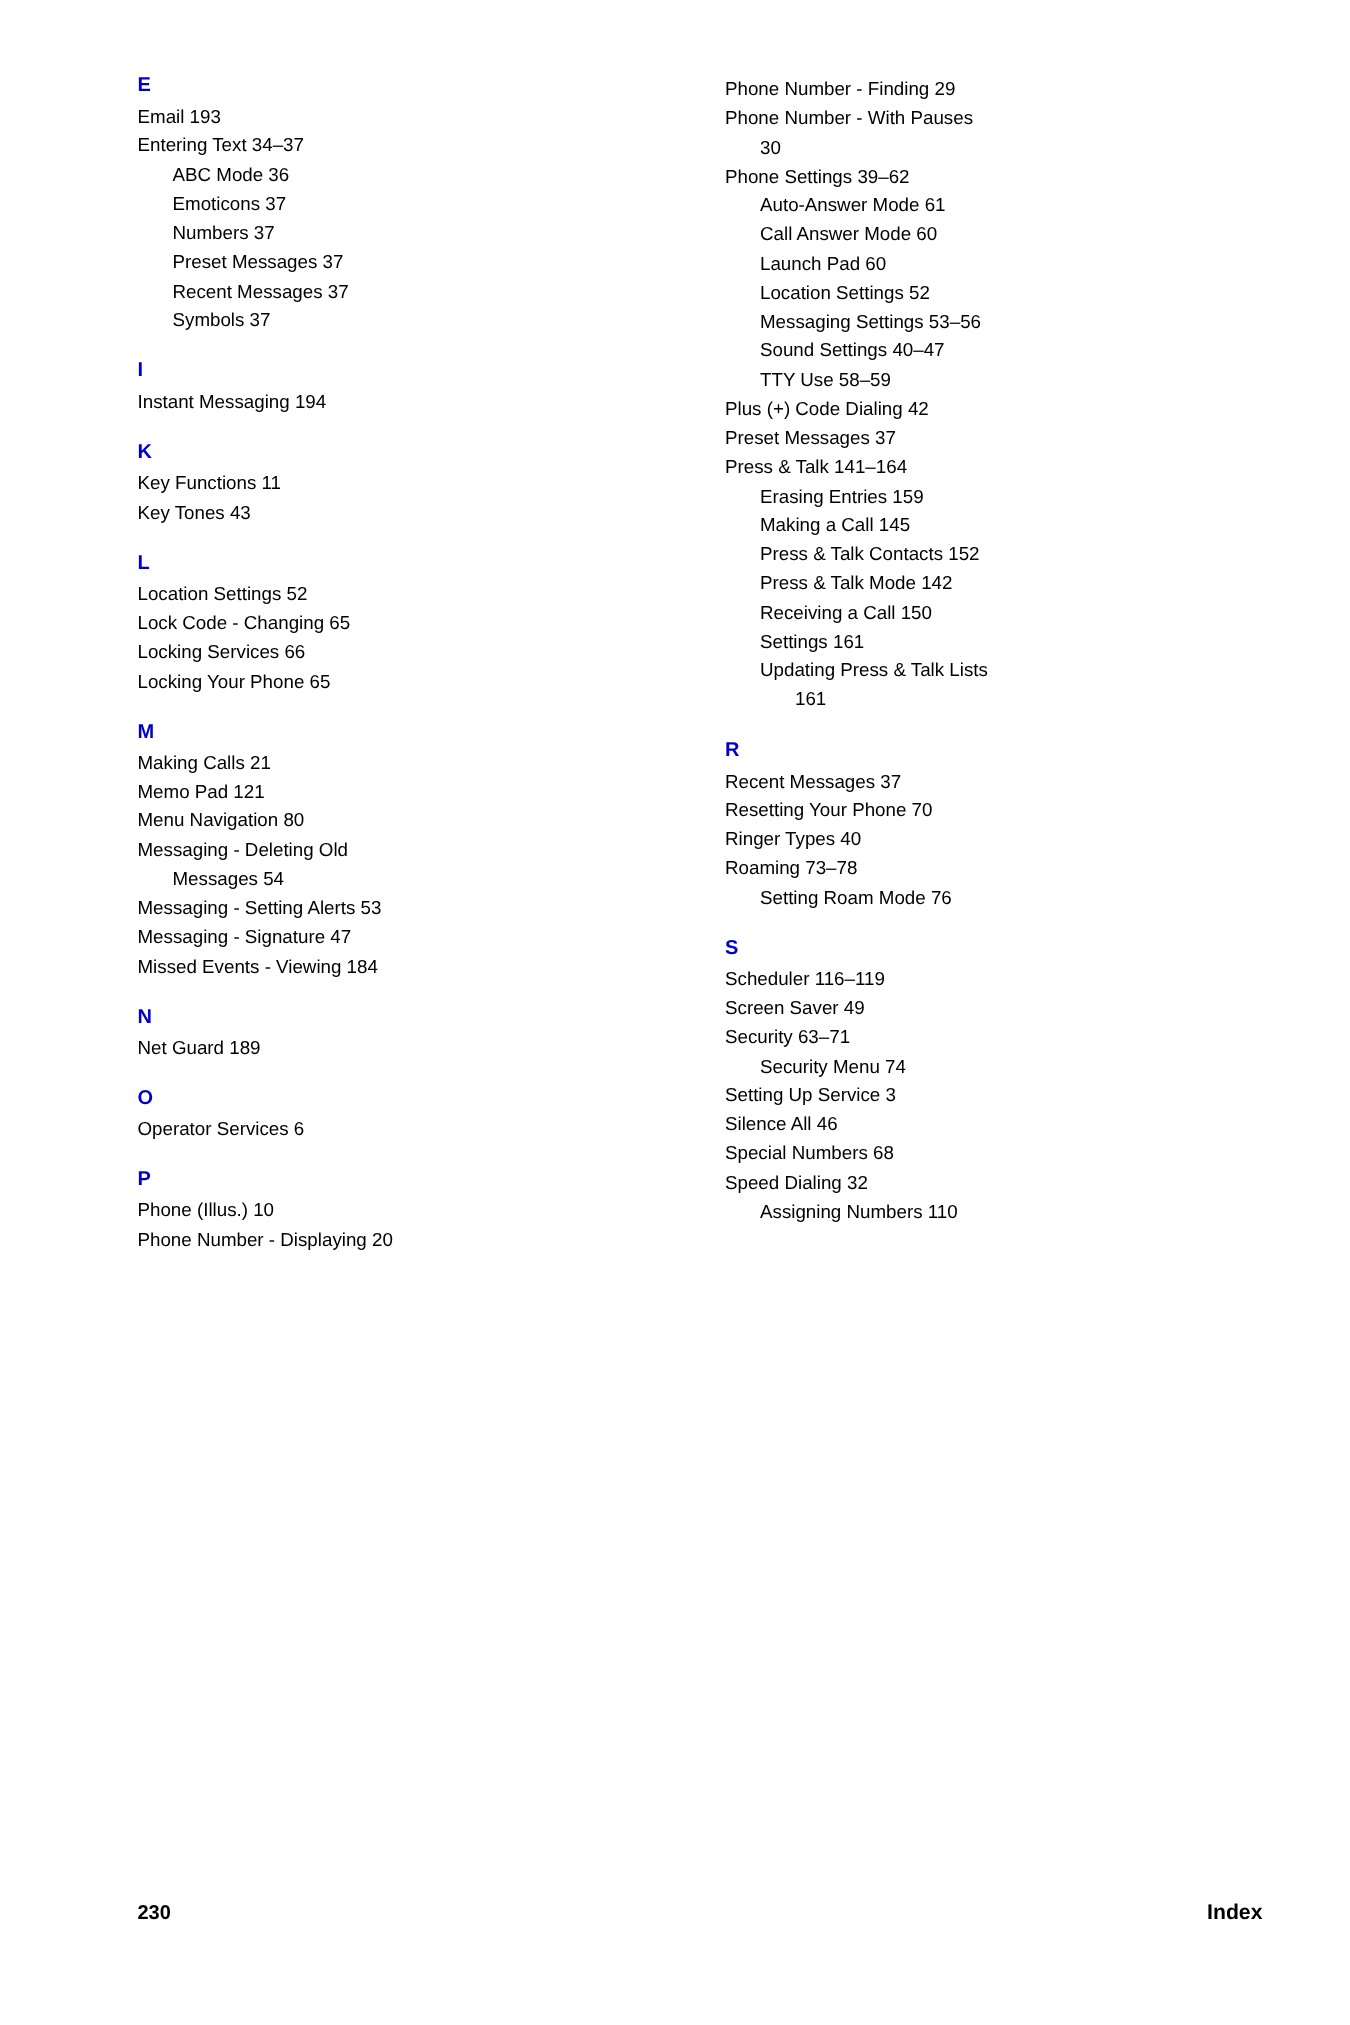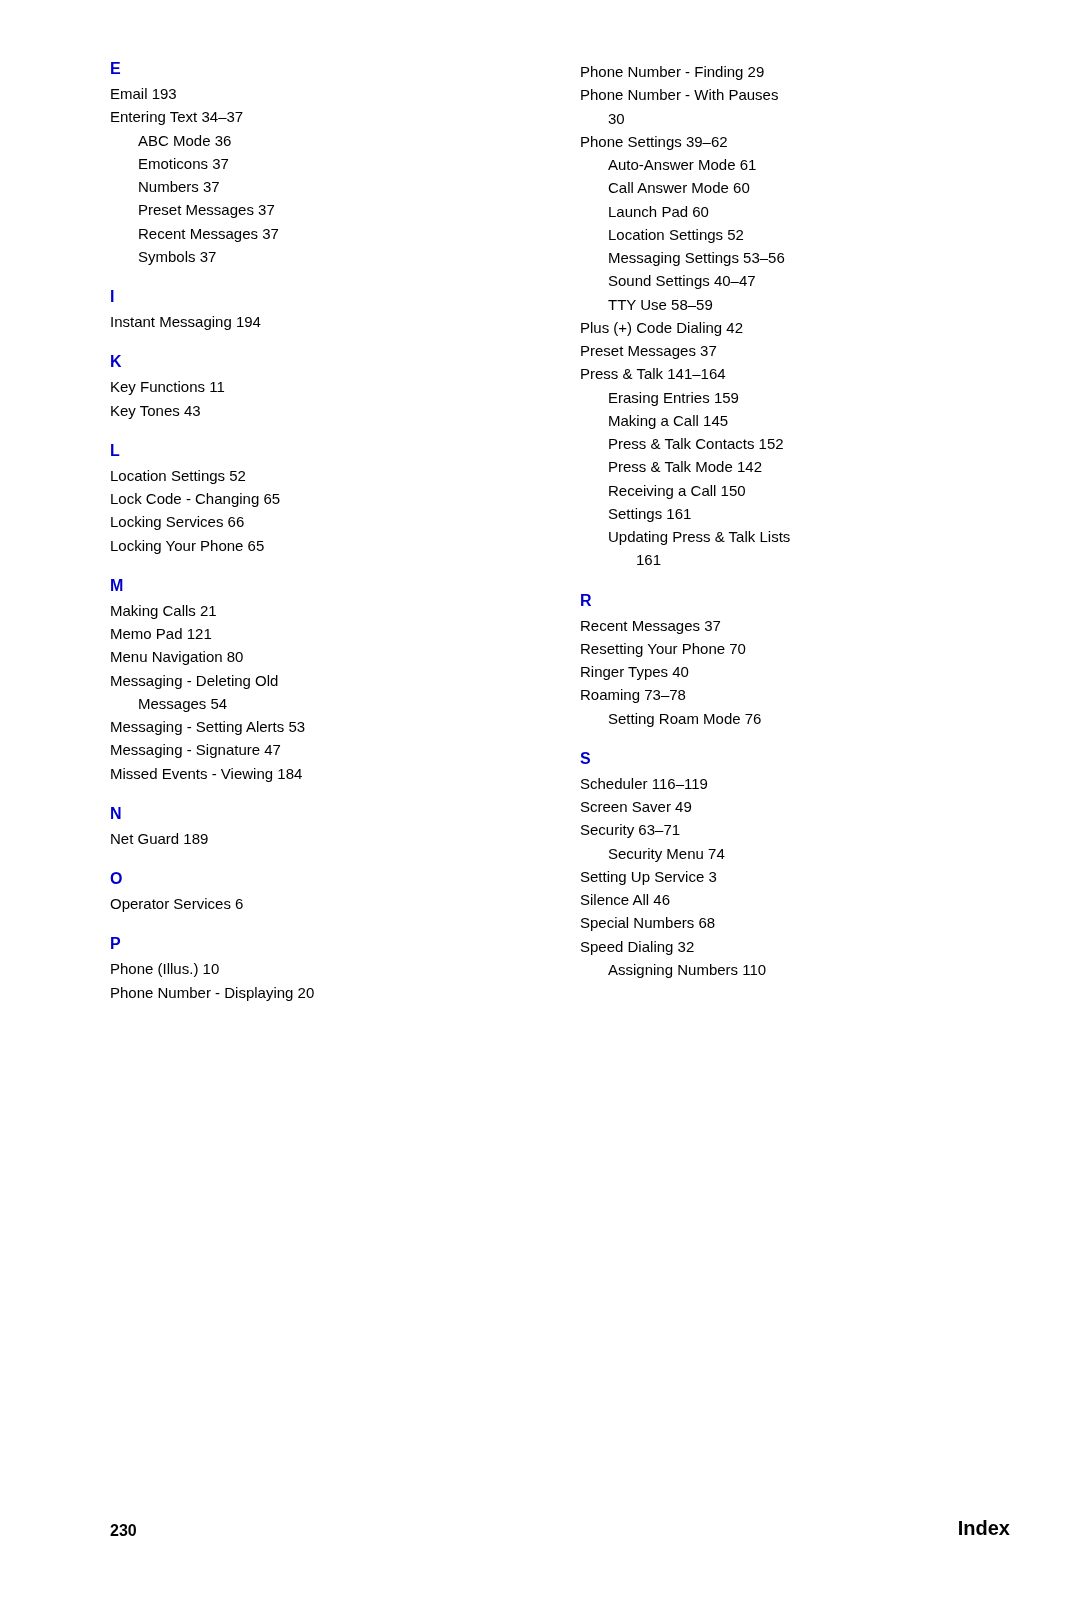--- a/index.html
+++ b/index.html
@@ -58,21 +58,21 @@
       margin-top: 40px;
       padding-top: 10px;
       border-top: none;
     }
     .footer-page {
       font-weight: bold;
       font-size: 16px;
     }
     .footer-label {
       font-weight: bold;
-      font-size: 20px;
+      font-size: 17px;
     }
   </style>
 </head>
 <body>
 
 <div class="page">
   <div class="content-columns">
 
     <div class="column" id="left-col">
         <div class="section">

